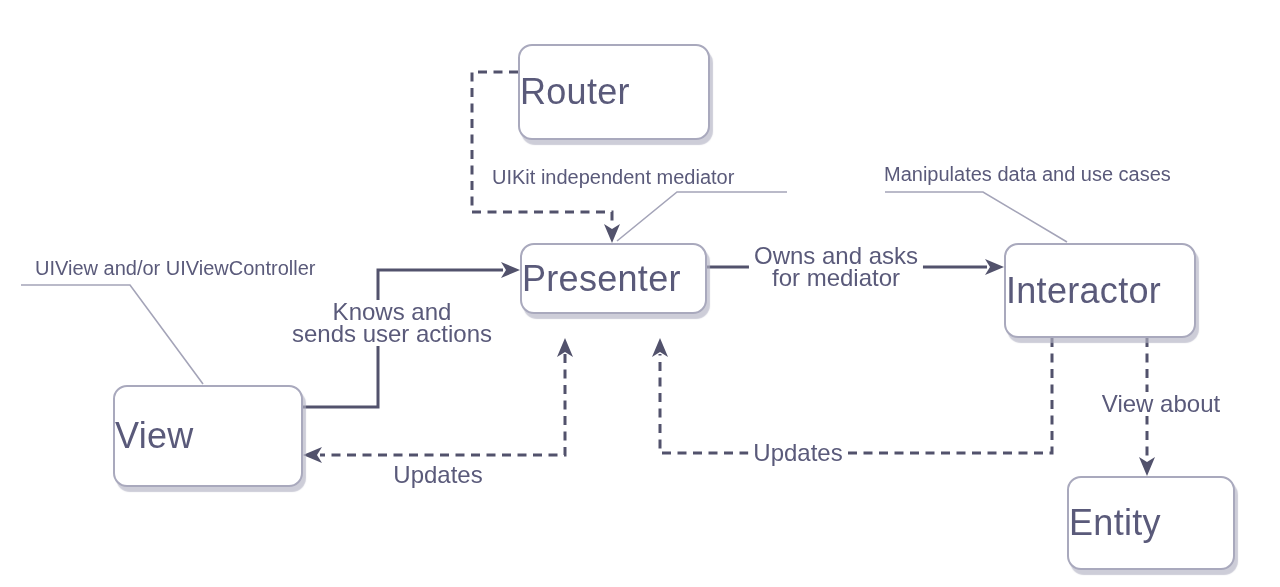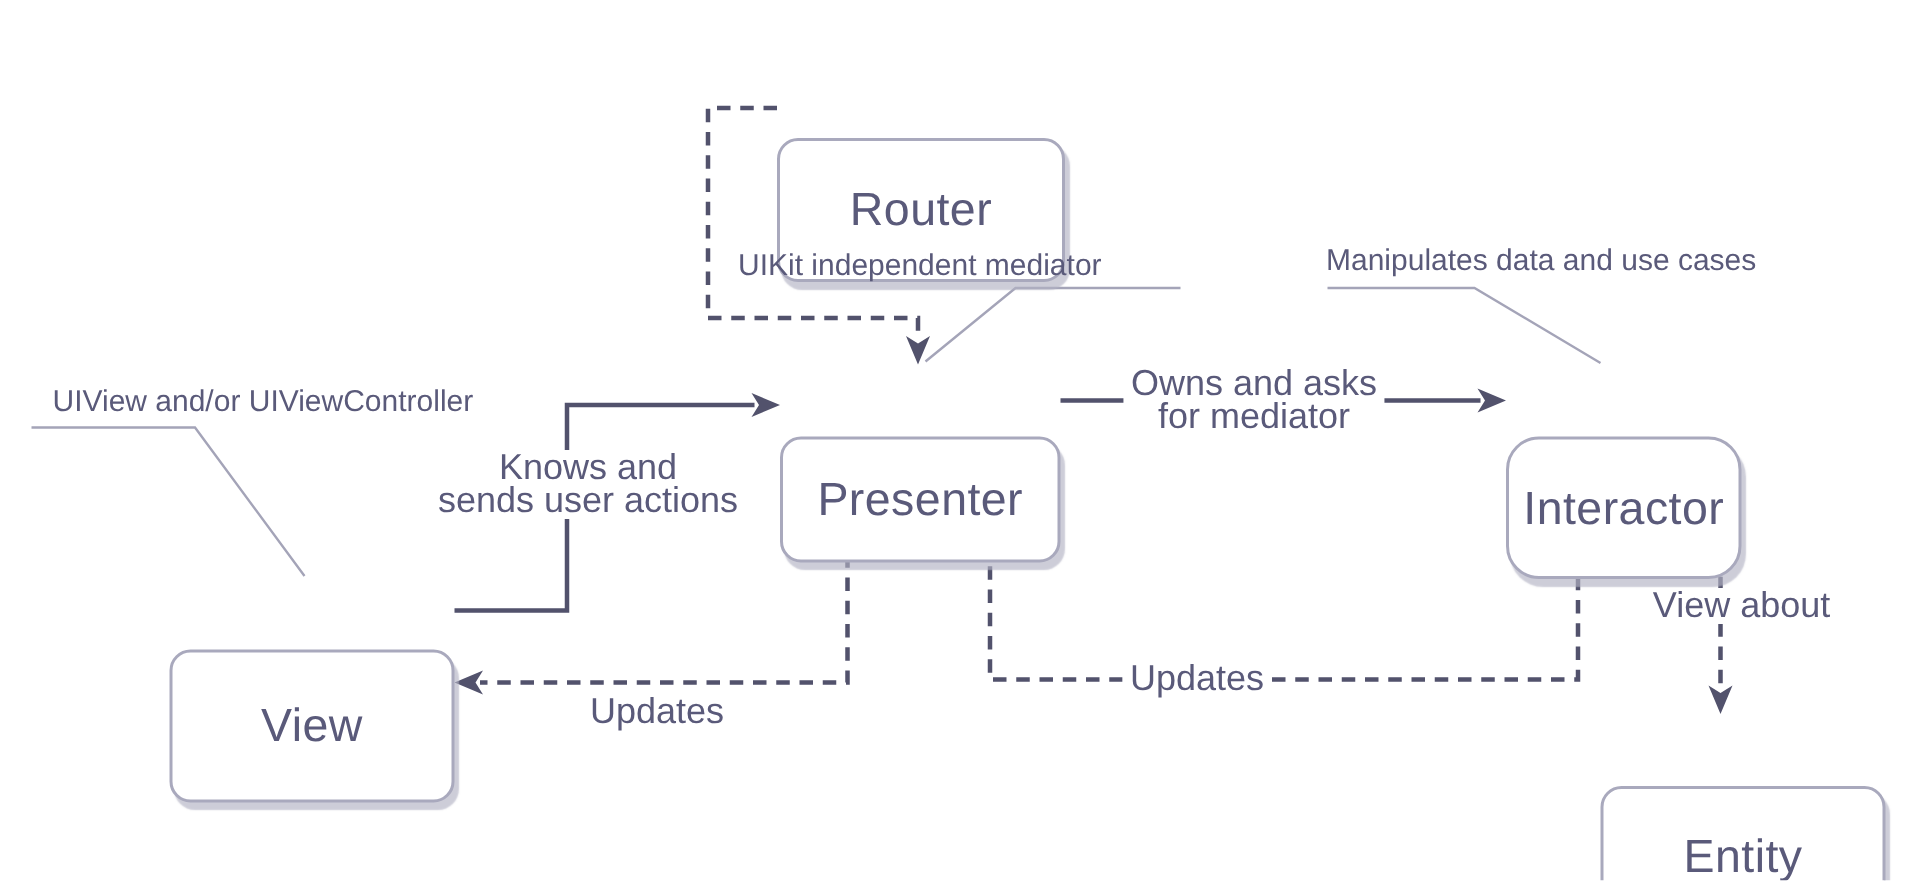--- a/index.html
+++ b/index.html
@@ -24,31 +24,29 @@
   }
   .node {
     position: absolute;
     box-sizing: border-box;
     background: #ffffff;
     border: 2.5px solid #a9a9bd;
     border-radius: 14px;
     box-shadow: 3px 5px 1px rgba(178, 178, 195, 0.65);
     display: flex;
     align-items: center;
-    justify-content: center;
     color: #5a5a7a;
-    font-size: 31px;
+    font-size: 36px;
     letter-spacing: 0.3px;
-    margin-top: 48px;
   }
   #node-router     { left: 518px;  top: 44px;  width: 192px; height: 96px; }
-  #node-presenter  { left: 520px;  top: 243px; width: 187px; height: 84px; }
+  #node-presenter  { left: 520px;  top: 243px; width: 187px; height: 71px; }
   #node-view       { left: 113px;  top: 385px; width: 190px; height: 102px; }
-  #node-interactor { left: 1004px; top: 243px; width: 157px; height: 95px; border-radius: 22px; }
-  #node-entity     { left: 1067px; top: 476px; width: 190px; height: 94px; }
+  #node-interactor { left: 1004px; top: 243px; width: 192px; height: 95px; }
+  #node-entity     { left: 1067px; top: 476px; width: 168px; height: 94px; }
 
   .annotation {
     position: absolute;
     color: #5a5a7a;
     font-size: 20px;
     white-space: nowrap;
   }
   #label-uikit       { left: 492px; top: 166px; text-align: center; }
   #label-manipulates { left: 884px; top: 163px; }
   #label-uiview      { left: 35px;  top: 257px; }

